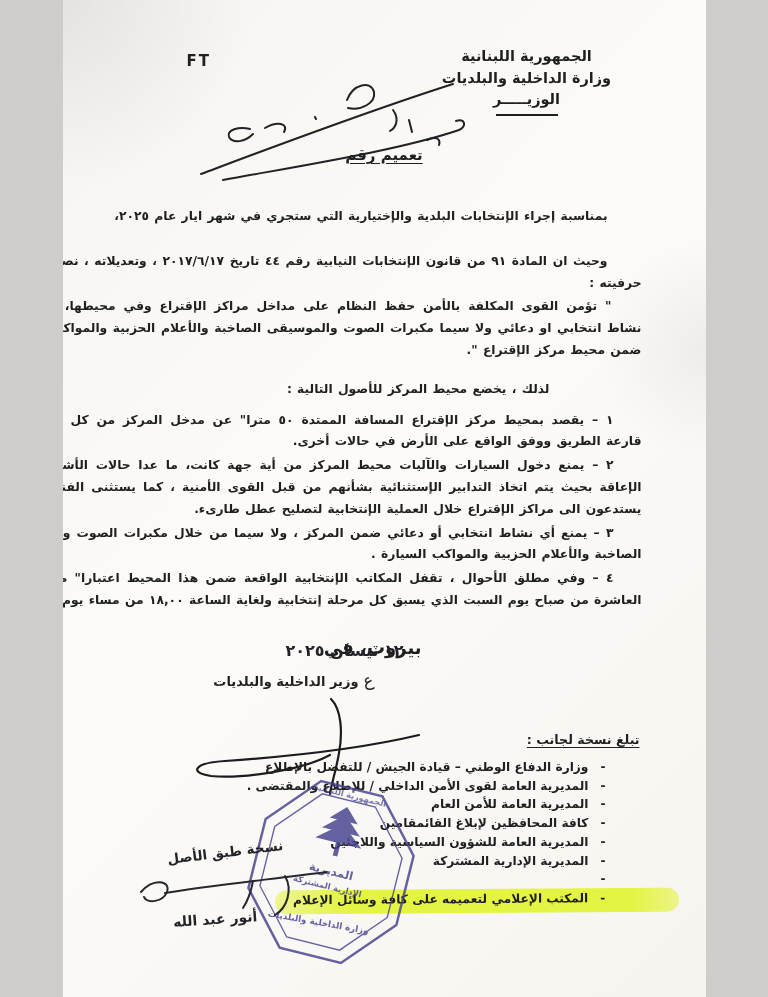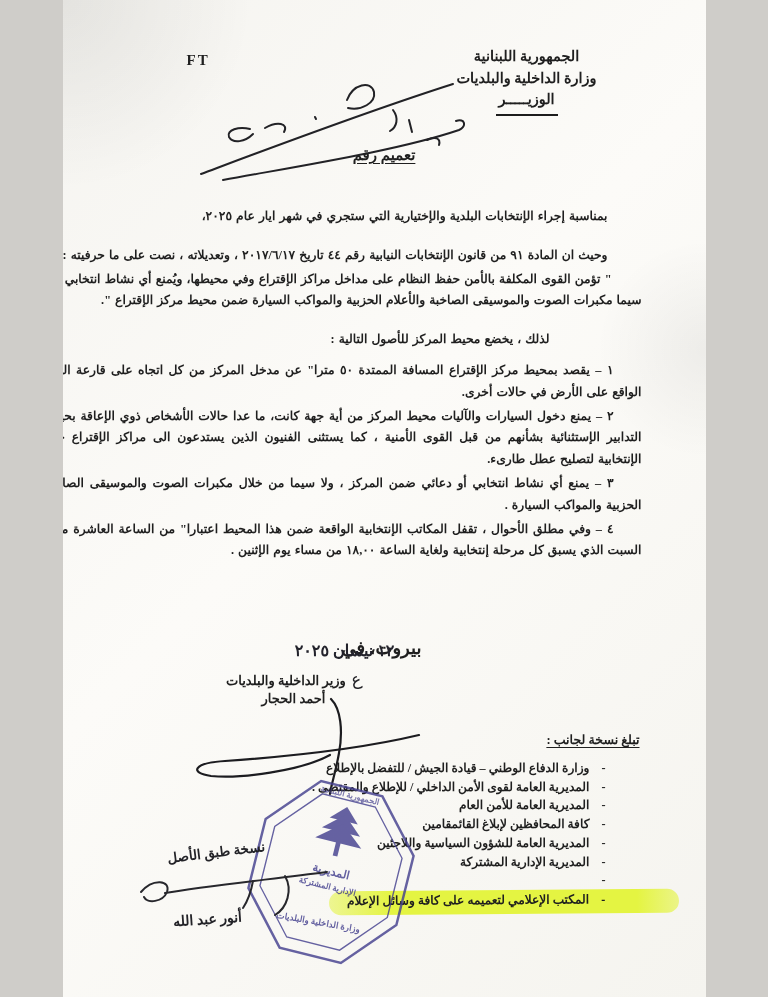--- a/index.html
+++ b/index.html
@@ -4,32 +4,31 @@
 <style>
   html,body{margin:0;padding:0;}
   body{background:#cfcdc9;font-family:"DejaVu Sans",sans-serif;}
   .page{
     position:relative;width:643px;height:997px;margin:0 auto;overflow:hidden;
     background:
       radial-gradient(circle at 0% 0%, rgba(0,0,0,0.07), transparent 16%),
       radial-gradient(circle at 100% 35%, rgba(0,0,0,0.05), transparent 12%),
       linear-gradient(135deg,#f5f4f0 0%, #fcfbf8 45%, #f5f4ef 100%);
     color:var(--ink,#1f1f1f);
-    font-family:Liberation Serif, serif;
   }
   .corner-mark{position:absolute;left:124px;top:52px;font-weight:700;font-size:15px;letter-spacing:2px;}
   .letterhead{position:absolute;right:6px;top:46px;width:346px;text-align:center;direction:rtl;font-weight:700;font-size:14.5px;line-height:21.5px;}
   .letterhead-rule{width:62px;border-bottom:2.4px solid #1d1d1d;margin:3px auto 0 auto;}
   svg.scribble-top{position:absolute;left:132px;top:70px;}
   .title-block{position:absolute;left:0;top:146px;width:100%;text-align:center;direction:rtl;font-weight:700;}
   .title-block .t1{font-size:15px;text-decoration:underline;text-underline-offset:3px;}
   .title-block .t2{font-size:14px;margin-top:2px;text-decoration:underline;text-underline-offset:3px;letter-spacing:.2px;}
   .body-flow{position:absolute;right:64px;top:206px;width:642px;direction:rtl;}
   .para{margin:0;text-align:justify;font-weight:700;font-size:12.3px;line-height:21.8px;text-indent:34px;letter-spacing:.1px;word-spacing:1px;}
-  .p1{margin-bottom:17px;}
+  .p1{margin-bottom:23px;}
   .p2{margin-bottom:2px;}
   .p3{margin-bottom:17px;text-indent:30px;}
   .p4{margin-bottom:9px;text-align:right;text-indent:0;padding-right:92px;}
   .clause{margin-bottom:2px;text-indent:28px;}
   .place{position:absolute;right:284px;top:637px;direction:rtl;font-weight:700;font-size:18px;}
   .date-stamp{position:absolute;left:212px;top:641px;width:140px;direction:rtl;text-align:center;font-size:16px;font-weight:700;letter-spacing:3px;color:#22222b;}
   .signer{position:absolute;left:122px;top:671px;width:218px;text-align:center;direction:rtl;font-weight:700;font-size:13px;line-height:18px;}
   .hw-initial{display:inline-block;transform:rotate(-12deg);font-weight:400;font-size:17px;margin-left:5px;}
   svg.sig-minister{position:absolute;left:118px;top:697px;}
   .distribution{position:absolute;right:66px;top:732px;width:436px;direction:rtl;font-weight:700;}
@@ -89,21 +88,20 @@
     <p class="para clause">٤ – وفي مطلق الأحوال ، تقفل المكاتب الإنتخابية الواقعة ضمن هذا المحيط اعتبارا" من الساعة العاشرة من صباح يوم السبت الذي يسبق كل مرحلة إنتخابية ولغاية الساعة ١٨,٠٠ من مساء يوم الإثنين .</p>
   </div>
 
   <div class="place">بيروت، في</div>
   <div class="date-stamp">١٢ نيسان ٢٠٢٥</div>
 
   <div class="signer">
     <div>
       <span class="hw-initial hw">ع</span><span>وزير الداخلية والبلديات</span>
     </div>
-    <div>أحمد الحجار</div>
   </div>
 
   <svg class="sig-minister" width="250" height="100" viewBox="0 0 250 100">
     <g fill="none" stroke="#1c1c20" stroke-width="2.2" stroke-linecap="round">
       <path d="M 150,2 C 160,12 162,34 158,56 C 155,74 150,88 149,97"></path>
       <path d="M 149,58 C 120,74 58,82 30,79 C 8,76 12,66 44,64 C 130,58 196,48 238,38"></path>
     </g>
   </svg>
 
   <div class="distribution">

